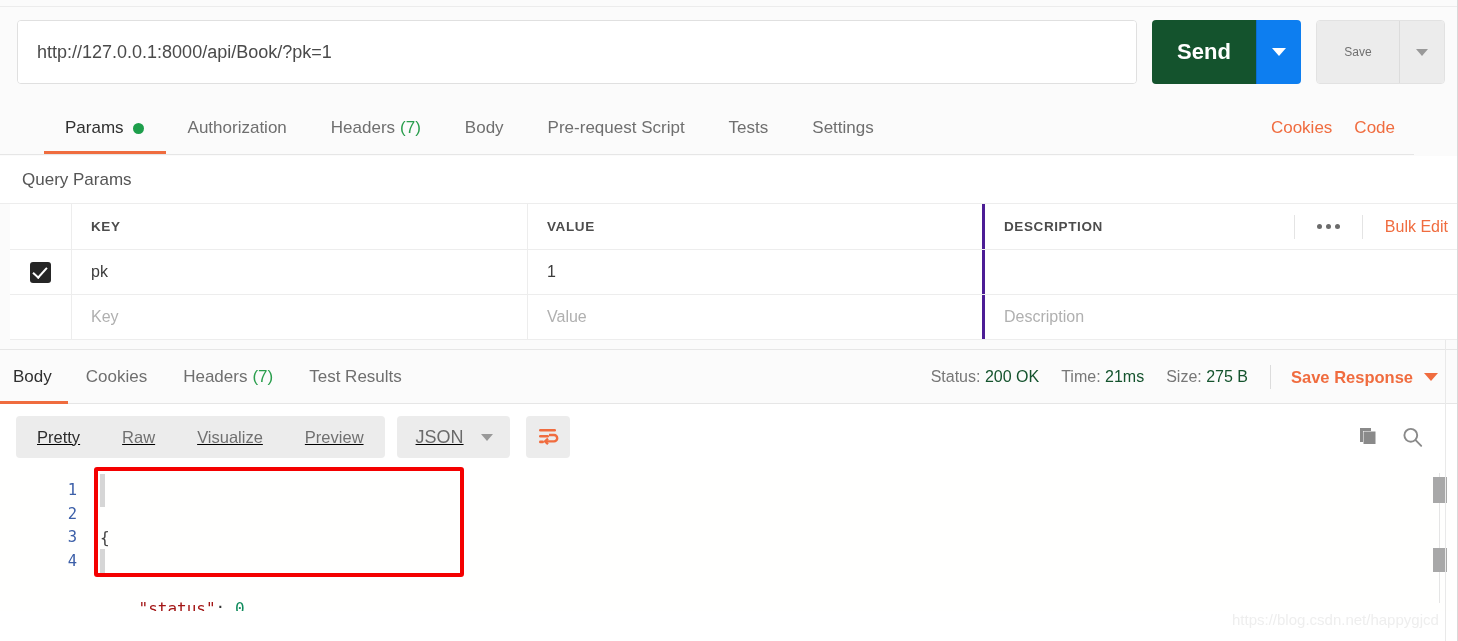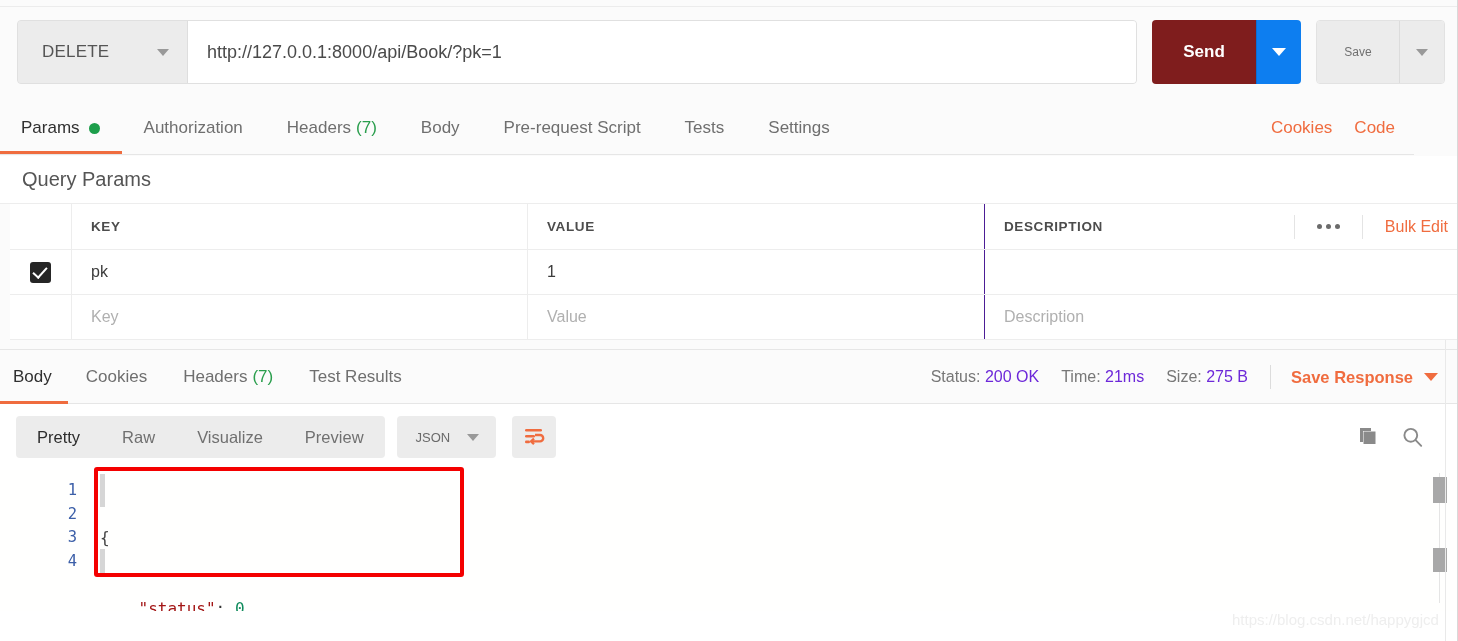--- a/index.html
+++ b/index.html
@@ -56,22 +56,22 @@
     background: #ffffff; cursor: text;
   }
   .send-group {
     position: absolute; left: 1152px; top: 12px;
     display: flex; height: 64px;
     border-radius: 4px; overflow: hidden;
   }
   .send-btn {
     width: 105px; height: 100%;
     display: flex; align-items: center; justify-content: center;
-    background: #7f1d1d; color: #fff;
-    font-size: 17px; font-weight: bold;
+    background: #14532d; color: #fff;
+    font-size: 22px; font-weight: bold;
     border-right: 1px solid #0a6ed4;
     cursor: pointer;
   }
   .send-caret-btn {
     width: 44px; height: 100%;
     display: flex; align-items: center; justify-content: center;
     background: #0d7ef0; cursor: pointer;
   }
   .caret-white {
     width: 0; height: 0;
@@ -94,21 +94,21 @@
     width: 44px; height: 100%;
     display: flex; align-items: center; justify-content: center;
     background: #ececec; cursor: pointer;
   }
 
   
   .req-tabs {
     position: absolute; left: 0; top: 102px; width: 1414px; height: 53px;
     background: #fbfbfb;
     border-bottom: 1px solid #e6e6e6;
-    display: flex; align-items: flex-end;
+    display: flex; align-items: flex-end; padding-left: 44px;
   }
   .rtab {
     height: 52px; display: flex; align-items: center;
     padding: 0 22px; font-size: 17px; color: #6f6f6f;
     cursor: pointer; position: relative; white-space: nowrap;
   }
   .rtab:first-child { padding-left: 21px; }
   .rtab.active { color: #303030; }
   .rtab.active::after {
     content: ""; position: absolute; left: 0; right: 0; bottom: 0;
@@ -124,42 +124,42 @@
     height: 52px; padding-right: 19px; gap: 22px;
   }
   .link-orange {
     font-size: 17px; color: #f06c3f; cursor: pointer;
   }
 
   
   .qp-title {
     position: absolute; left: 0; top: 156px; width: 1458px; height: 48px;
     display: flex; align-items: center; padding-left: 22px;
-    font-size: 20px; color: #555; background: #fff;
+    font-size: 17px; color: #555; background: #fff;
     border-bottom: 1px solid #ededed;
   }
 
   
   .ptable {
     position: absolute; left: 10px; top: 204px; width: 1458px;
     background: #fff;
   }
   .prow { display: flex; height: 45px; border-bottom: 1px solid #ededed; }
   .prow.header { height: 46px; }
   .c-check {
     width: 62px; display: flex; align-items: center; justify-content: center;
     border-right: 1px solid #ededed;
   }
   .c-key {
     width: 456px; display: flex; align-items: center; padding-left: 19px;
     border-right: 1px solid #ededed; font-size: 16px;
   }
   .c-val {
     width: 457px; display: flex; align-items: center; padding-left: 19px;
-    border-right: 1px solid #4c1d95; font-size: 16px;
+    border-right: 3px solid #4c1d95; font-size: 16px;
   }
   .c-desc {
     flex: 1; display: flex; align-items: center; padding-left: 19px;
     font-size: 16px; position: relative;
   }
   .hdr-txt {
     font-size: 13.5px; font-weight: bold; color: #4c4c4c; letter-spacing: .6px;
   }
   .cell-txt { color: #3c3c3c; }
   .cell-ph { color: #b0b0b0; }
@@ -204,51 +204,51 @@
   .ztab.active { color: #303030; }
   .ztab.active::after {
     content: ""; position: absolute; left: 0; right: 0; bottom: 0;
     height: 3px; background: #ef6c3f;
   }
   .status-area {
     margin-left: auto; display: flex; align-items: center;
     height: 54px; padding-right: 20px; font-size: 16px;
   }
   .stat-item { color: #777; margin-right: 22px; white-space: nowrap; }
-  .stat-val { color: #6d28d9; }
+  .stat-val { color: #14532d; }
   .vsep {
     width: 1px; height: 24px; background: #dcdcdc; margin-right: 20px;
   }
   .save-resp {
     color: #f06c3f; font-size: 16.5px; font-weight: bold;
     display: flex; align-items: center; gap: 11px; cursor: pointer;
   }
   .caret-orange {
     width: 0; height: 0;
     border-left: 7px solid transparent; border-right: 7px solid transparent;
     border-top: 8px solid #f06c3f;
   }
 
   
   .body-toolbar {
     position: absolute; left: 0; top: 404px; width: 1458px; height: 66px;
-    background: #fff; display: flex; align-items: center; padding-left: 16px;
+    background: #fff; display: flex; align-items: center; padding-left: 16px; text-decoration: underline;
   }
   .seg-group { display: flex; background: #ececec; border-radius: 4px; height: 42px; }
   .seg {
     display: flex; align-items: center; padding: 0 21px;
     font-size: 16.5px; color: #707070; cursor: pointer;
   }
   .seg.active { color: #2d2d2d; }
   .fmt-group {
     display: flex; align-items: center; background: #ececec;
     border-radius: 4px; height: 42px; margin-left: 12px;
     padding: 0 17px 0 19px; gap: 17px; cursor: pointer;
   }
-  .fmt-label { font-size: 13px; color: #6a6a6a; }
+  .fmt-label { font-size: 18px; color: #6a6a6a; }
   .wrap-btn {
     width: 44px; height: 42px; background: #ececec; border-radius: 4px;
     margin-left: 16px; display: flex; align-items: center; justify-content: center;
     cursor: pointer;
   }
   .right-icons {
     margin-left: auto; display: flex; align-items: center;
     gap: 22px; padding-right: 34px;
   }
   .icon-btn { cursor: pointer; display: flex; }
@@ -328,24 +328,20 @@
 </head>
 <body>
 
 <div id="app">
 
   <div class="top-strip"></div>
 
   <div class="url-row">
 
     <div class="method-url-wrap">
-      <div class="method-box">
-        <span class="method-label">DELETE</span>
-        <span class="caret"></span>
-      </div>
       <div class="url-input">http://127.0.0.1:8000/api/Book/?pk=1</div>
     </div>
 
     <div class="send-group">
       <div class="send-btn">Send</div>
       <div class="send-caret-btn">
         <span class="caret-white"></span>
       </div>
     </div>
 

